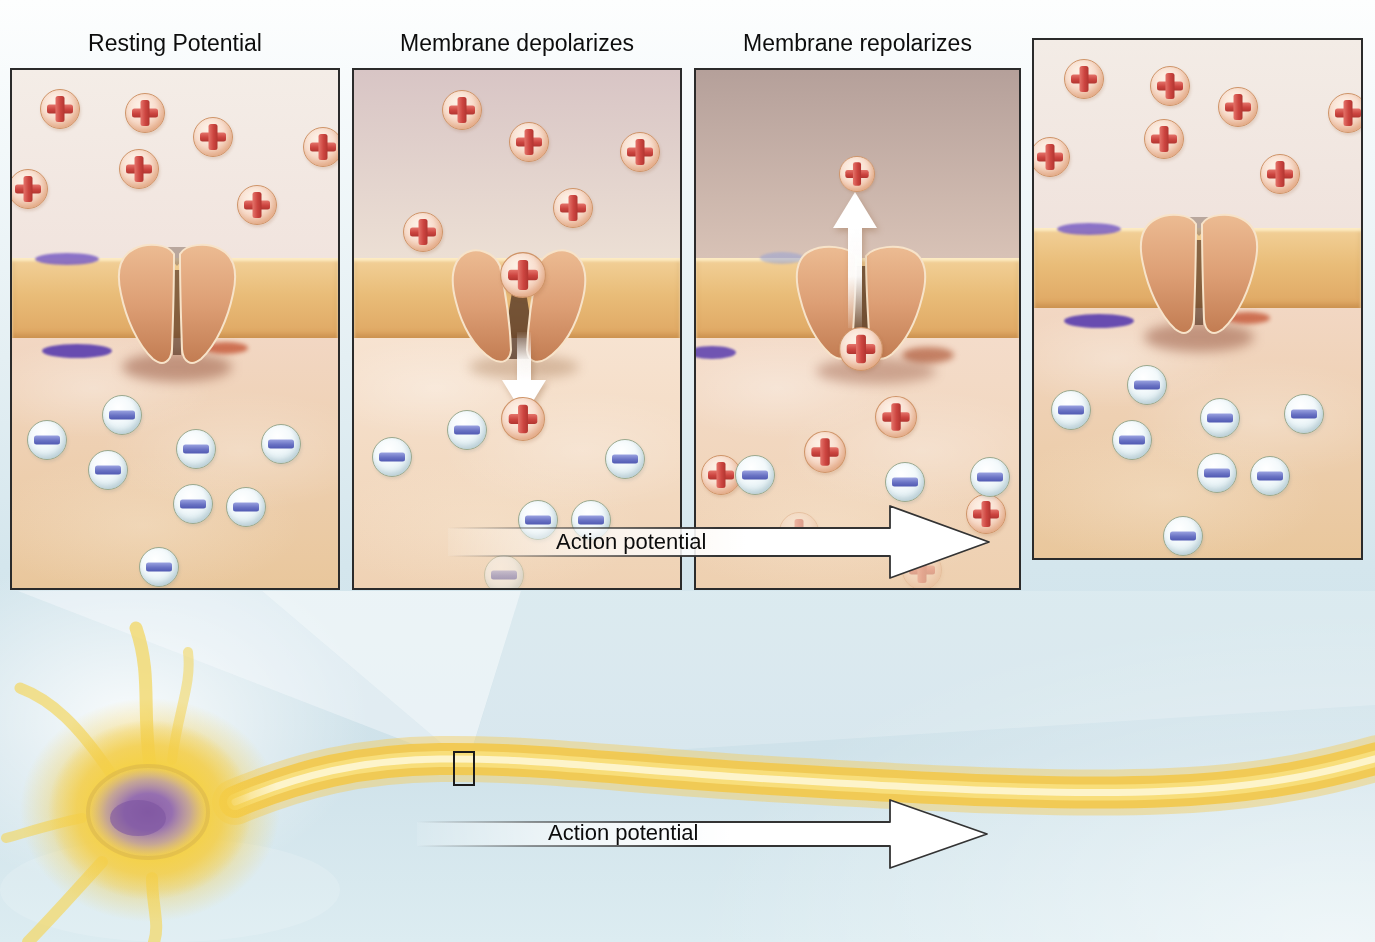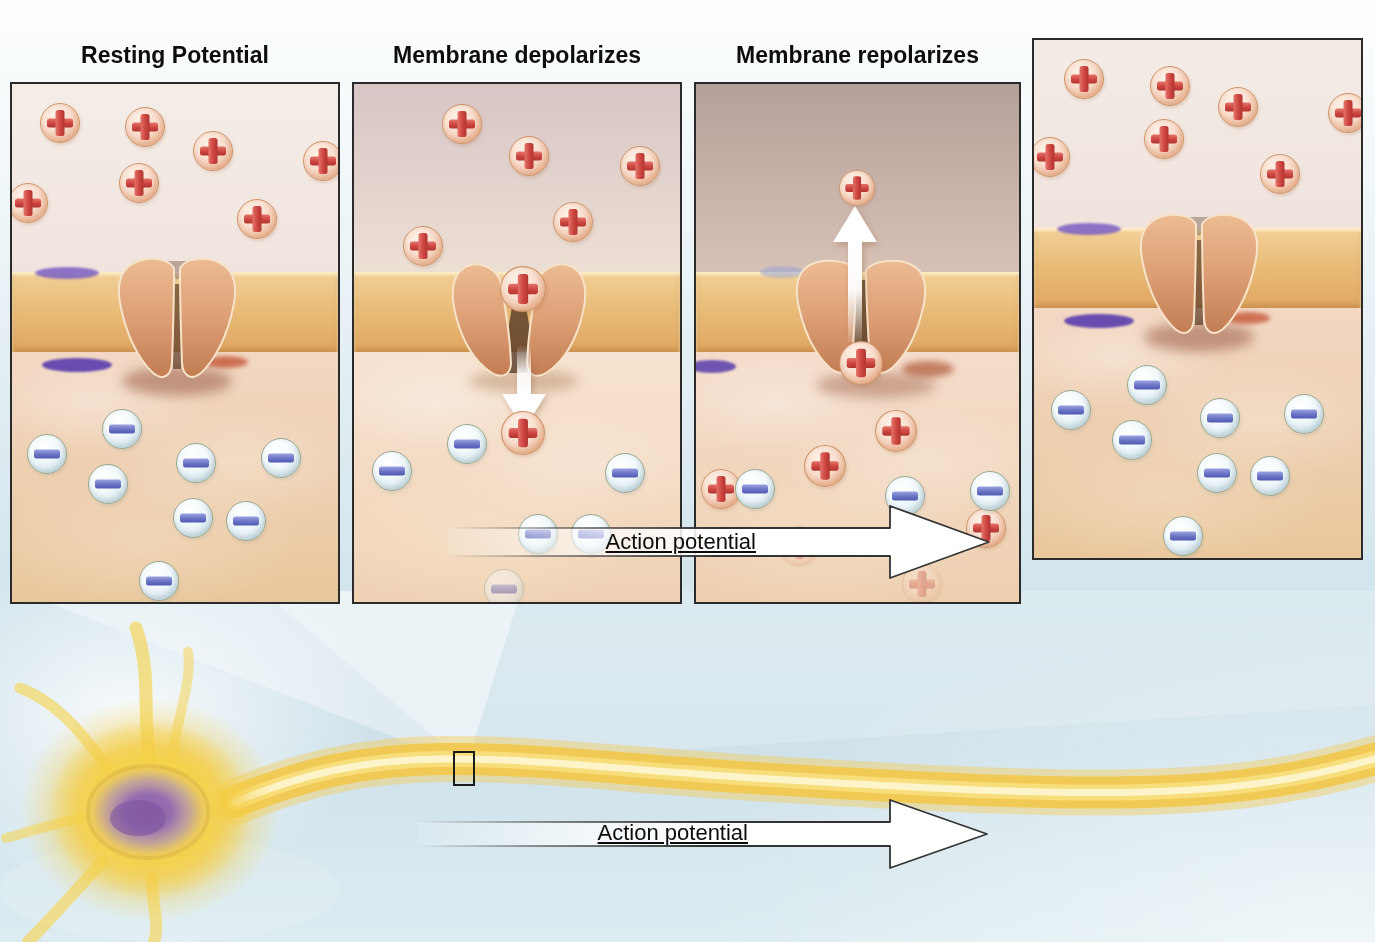--- a/index.html
+++ b/index.html
@@ -12,22 +12,22 @@
   .glow-left{position:absolute;left:-110px;top:550px;width:480px;height:340px;z-index:1;
     background:radial-gradient(closest-side,rgba(255,255,255,.85),rgba(255,255,255,0));}
   .corner-fade{position:absolute;right:0;bottom:0;width:720px;height:330px;z-index:1;
     background:radial-gradient(90% 100% at 95% 100%,rgba(255,255,255,.55),rgba(255,255,255,0));}
   .ray{position:absolute;inset:0;z-index:1;pointer-events:none;}
   .ray.a{background:rgba(252,253,254,.38);clip-path:polygon(467px 765px,18px 591px,262px 591px);}
   .ray.b{background:rgba(255,255,255,.55);clip-path:polygon(467px 765px,262px 591px,521px 591px);}
   .ray.c{background:rgba(255,255,255,.20);clip-path:polygon(468px 763px,521px 591px,1375px 591px,1375px 705px);}
 
   .panel{position:absolute;z-index:10;}
-  .panel-title{margin:12px;height:30px;line-height:30px;text-align:center;
-    font-size:23px;font-weight:700;color:#0d0d0d;}
+  .panel-title{margin:0;height:30px;line-height:30px;text-align:center;
+    font-size:23px;font-weight:400;color:#0d0d0d;}
   .panel-frame{position:relative;margin-top:10px;height:522px;border:2px solid #2b2b2b;
     box-sizing:border-box;overflow:hidden;background:#fff;}
   .zone{position:absolute;left:0;right:0;}
   .zone.extra{top:0;height:188px;}
   .zone.membrane{top:188px;height:80px;
     box-shadow:inset 0 3px 3px rgba(255,242,205,.85), inset 0 -4px 5px rgba(170,110,45,.35);}
   .zone.intra{top:268px;bottom:0;}
   .layer{position:absolute;inset:0;}
   .decor{position:absolute;border-radius:50%;}
 
@@ -43,21 +43,21 @@
   .bar{position:absolute;left:50%;top:50%;transform:translate(-50%,-50%);border-radius:2.5px;}
   .bar.h{width:26px;height:9px;}
   .bar.v{width:9px;height:26px;}
   .ion.pos .bar.h{background:linear-gradient(180deg,#e4736a 0%,#cc4540 55%,#b23530 100%);}
   .ion.pos .bar.v{background:linear-gradient(90deg,#e4736a 0%,#cc4540 55%,#b23530 100%);}
   .ion.neg .bar.h{background:linear-gradient(180deg,#9aa2e0 0%,#6a73c4 55%,#5059b2 100%);}
 
   .flow-arrow{position:absolute;filter:drop-shadow(2px 3px 3px rgba(140,90,50,.35));}
   .ap-arrow{position:absolute;z-index:20;}
   .ap-arrow.lower{z-index:5;}
-  .ap-label{position:absolute;text-align:right;font-size:22px;color:#0c0c0c;z-index:21;text-decoration:underline;}
+  .ap-label{position:absolute;text-align:left;font-size:22px;color:#0c0c0c;z-index:21;}
   .ap-label.lower{z-index:6;}
 
   #neuron-svg{position:absolute;left:0;top:590px;z-index:2;}
   .zoom-box{position:absolute;left:453px;top:751px;width:18px;height:31px;
     border:2px solid #1b1b1b;z-index:6;background:transparent;}
 </style>
 </head>
 <body>
 
 <svg width="0" height="0" style="position:absolute" aria-hidden="true">

